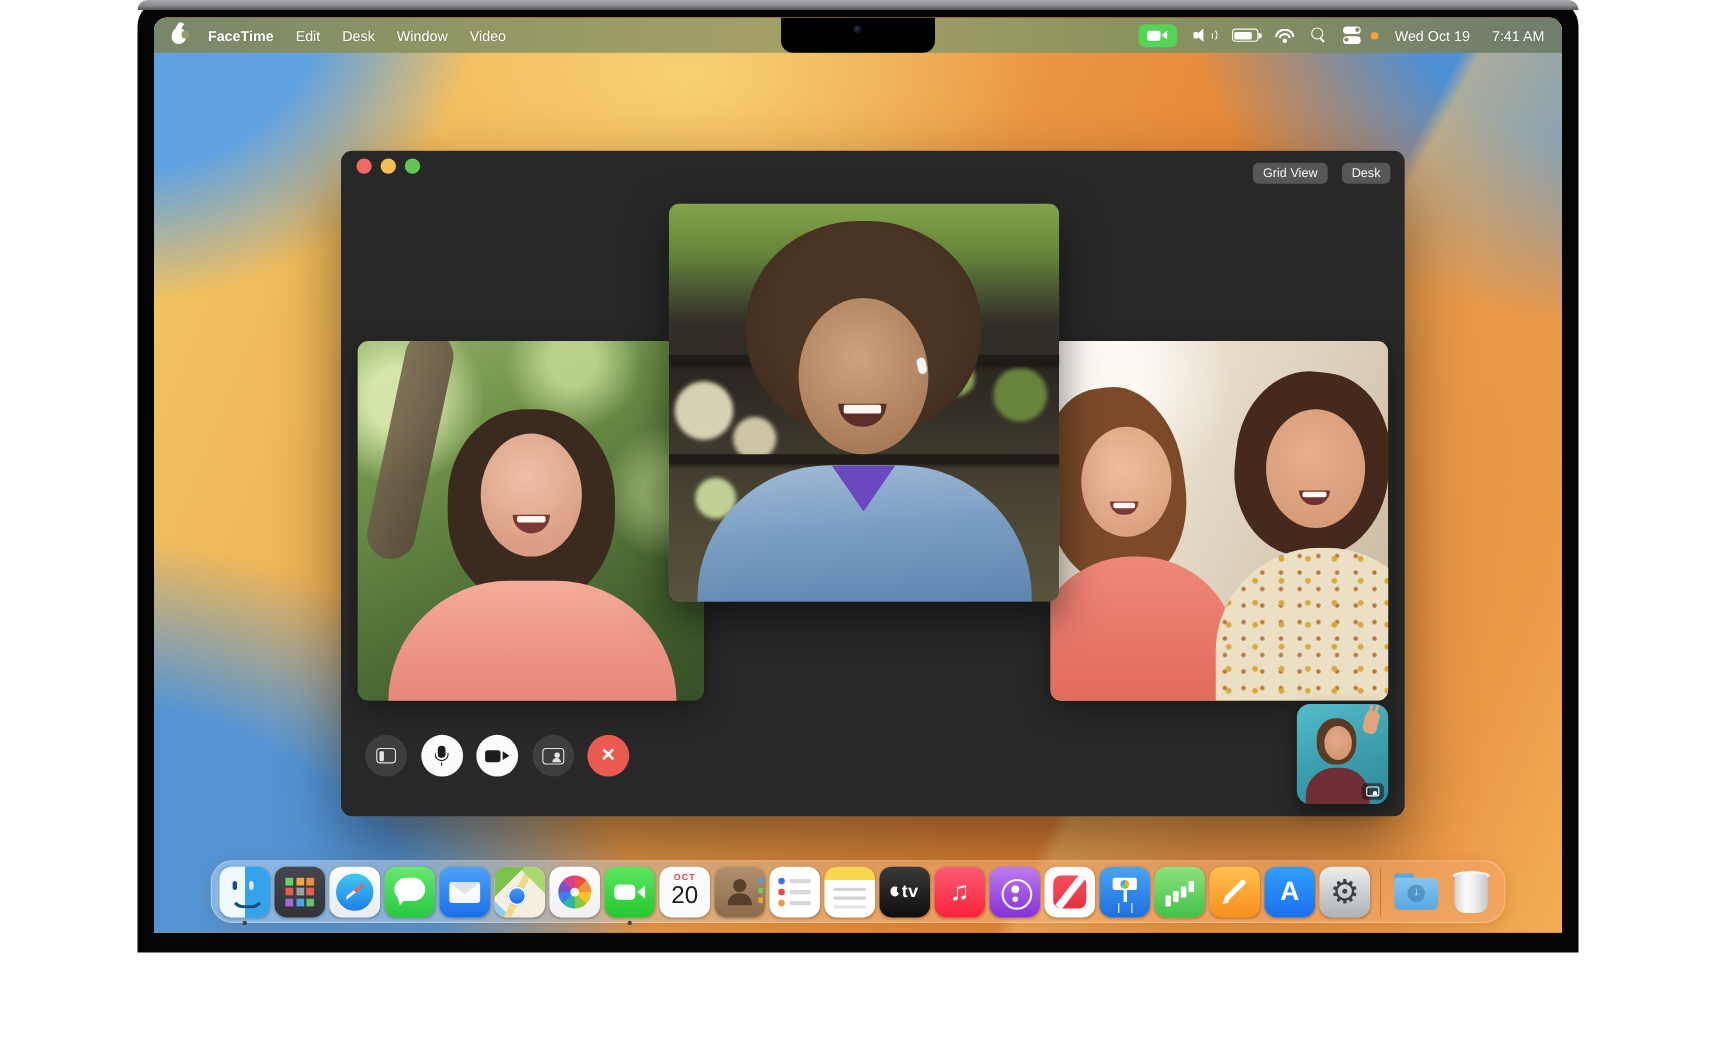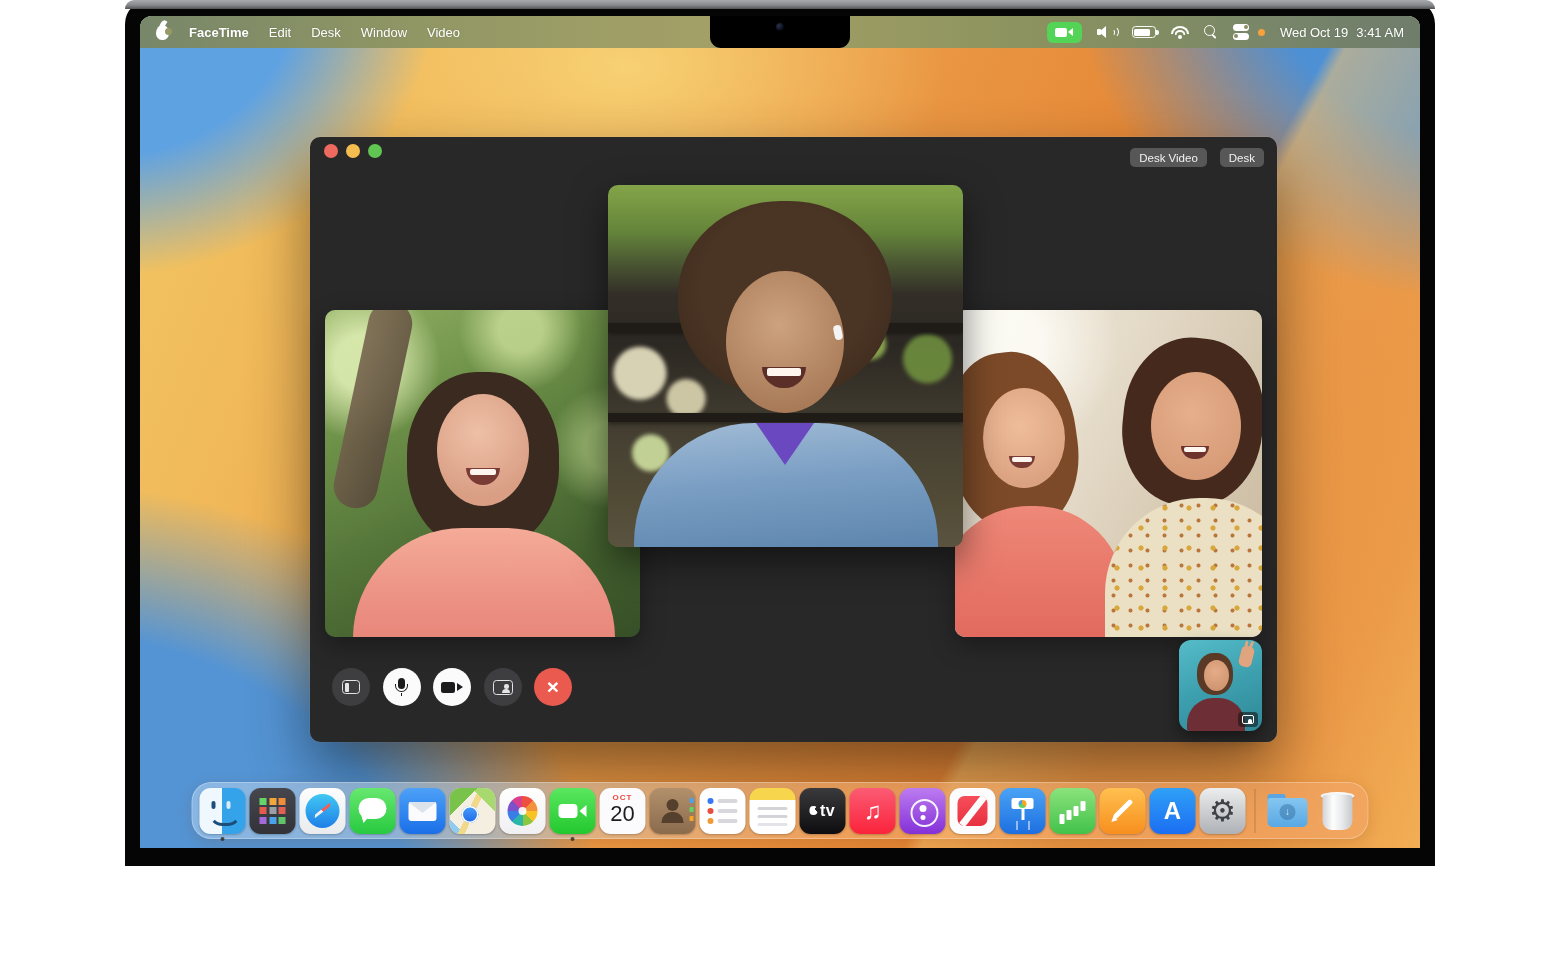--- a/index.html
+++ b/index.html
@@ -66,21 +66,21 @@
   .wifi .w2 { width:11px; height:5px; top:4.5px; }
   .wifi .w3 { width:4px; height:4px; top:9px; background:#fff; border-radius:50%; border:none; }
   .mag { position:relative; width:14px; height:14px; }
   .mag::before { content:""; position:absolute; left:0; top:0; width:9px; height:9px; border:1.8px solid #fff; border-radius:50%; }
   .mag::after { content:""; position:absolute; left:9px; top:9px; width:5px; height:1.8px; background:#fff; transform:rotate(45deg); transform-origin:0 0; border-radius:1px; }
   .cc { display:flex; flex-direction:column; gap:2.5px; }
   .cc .pill { position:relative; width:16px; height:6.5px; border-radius:4px; background:#fff; }
   .cc .pill::after { content:""; position:absolute; top:1.2px; width:4px; height:4px; border-radius:50%; background:#8b8f68; }
   .cc .pill.t::after { right:1.2px; } .cc .pill.b::after { left:1.2px; }
   .odot { width:7px; height:7px; border-radius:50%; background:#f6a13b; margin-left:-6px; }
-  .clock { display:flex; gap:8px; font-weight:500; white-space:nowrap; }
+  .clock { display:flex; gap:20px; font-weight:500; white-space:nowrap; }
 
   
   .notch { position:absolute; left:570px; top:0; width:140px; height:32px; background:#000;
       border-radius:0 0 11px 11px; z-index:50; }
   .notch .camdot { position:absolute; left:66px; top:7px; width:8px; height:8px; border-radius:50%;
       background:radial-gradient(circle at 35% 35%, #2a3350, #05070e 70%); }
 
   
   .ftwin { position:absolute; left:170px; top:121px; width:967px; height:605px; background:#282828;
       border-radius:10px; box-shadow:0 28px 60px rgba(0,0,0,.45), 0 0 0 .5px rgba(255,255,255,.12); z-index:30; }
@@ -338,37 +338,37 @@
             <span class="w3"></span>
           </span>
         <span class="mag"></span>
         <span class="cc">
             <span class="pill t"></span>
             <span class="pill b"></span>
           </span>
         <span class="odot"></span>
         <span class="clock">
           <span>Wed Oct 19</span>
-          <span>3:41 AM</span>
+          <span>7:41 AM</span>
         </span>
       </div>
     </div>
 
     <div class="notch">
       <span class="camdot"></span>
     </div>
 
     <div class="ftwin">
       <div class="tlights">
         <span class="tl red"></span>
         <span class="tl yel"></span>
         <span class="tl grn"></span>
       </div>
       <div class="topbtns">
-        <span class="pillbtn">Desk Video</span>
+        <span class="pillbtn">Grid View</span>
         <span class="pillbtn">Desk</span>
       </div>
 
       <div class="tile tile-left">
         <div class="scene scene1">
           <span class="s1-trunk"></span>
             <span class="s1-hair"></span>
             <span class="s1-face"></span>
           <span class="s1-smile"></span>
             <span class="s1-body"></span>

